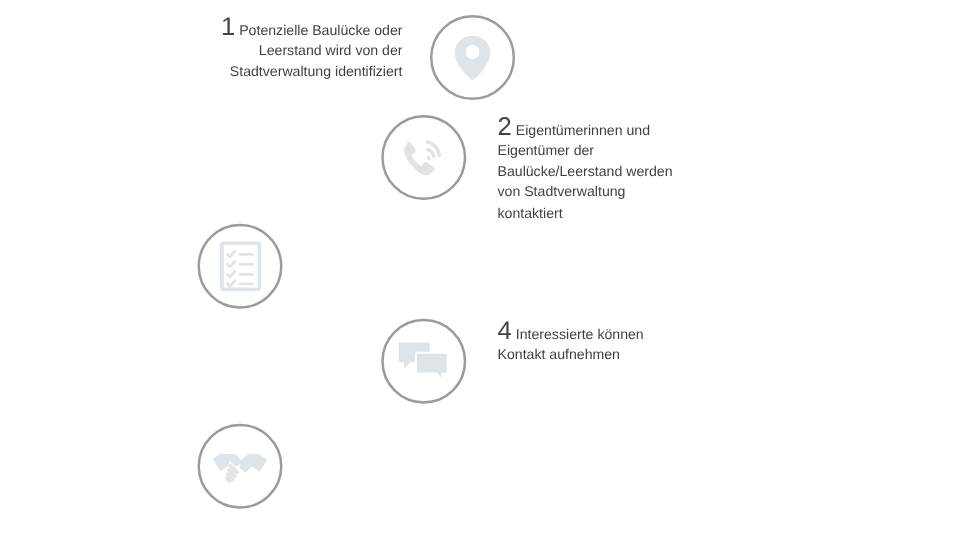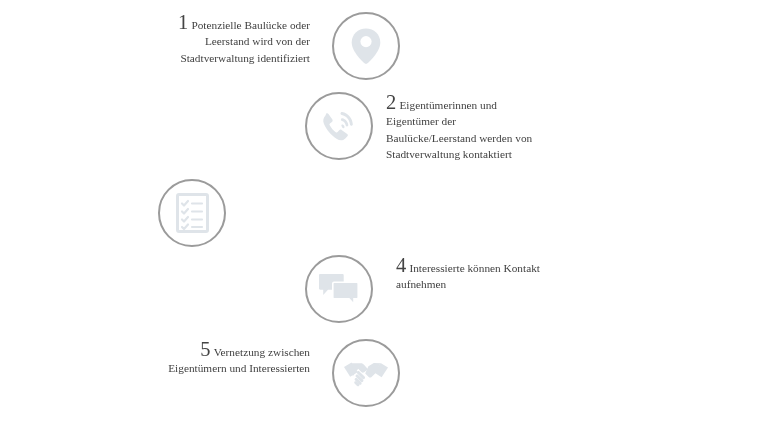--- a/index.html
+++ b/index.html
@@ -39,26 +39,27 @@
     align-items: center;
     justify-content: center;
     background: #ffffff;
   }
   .medallion svg {
     display: block;
   }
 
   
   .step-text {
-    font-family: Liberation Serif, serif;
+    font-family: Liberation Sans, sans-serif;
     font-size: 11.3px;
     line-height: 16.4px;
     color: #3f3f3f;
     width: 152px;
     flex: 0 0 auto;
+    margin-left: 12px;
   }
   .step-text .num {
     font-size: 20.5px;
     line-height: 16.4px;
     font-weight: 300;
     color: #444444;
     letter-spacing: 0.2px;
     vertical-align: baseline;
     padding-right: 3px;
   }
@@ -76,21 +77,21 @@
     text-align: left;
     padding-left: 13px;
   }
   .step.right-text { flex-direction: row; }
   .step.left-text  { flex-direction: row; }
 
   
   #step-1 { left: 158px; top: 12px;  }
   #step-2 { left: 305px; top: 92px; justify-content: flex-end;  }
   #step-3 { left: 158px; top: 179px; }
-  #step-4 { left: 305px; top: 255px; gap: 10px; }
+  #step-4 { left: 305px; top: 255px; }
   #step-5 { left: 158px; top: 339px; }
 
   
   .step.left-text  .step-text { padding-top: 2px; }
   .step.right-text .step-text { padding-top: 2px; }
 </style>
 </head>
 <body>
 
 <div id="infographic">
@@ -157,23 +158,20 @@
           </g>
         </svg>
       </span>
     </div>
     <div class="step-text">
       <span class="num">4</span><span class="body">Interessierte können Kontakt aufnehmen</span>
     </div>
   </div>
 
   <div class="step left-text" id="step-5">
-    <div class="step-text">
-      <span class="num">5</span><span class="body">Vernetzung zwischen Eigentümern und Interessierten</span>
-    </div>
     <div class="medallion">
       <span>
         <svg width="46" height="30" viewBox="0 0 46 30">
           <g fill="#dfe4e9">
 
             <path d="M1.0 9.0 L8.5 4.6 L14.6 14.2 L7.2 18.8 Z"></path>
 
             <path d="M45.0 9.5 L37.6 5.0 L31.2 14.6 L38.6 19.2 Z"></path>
 
             <path d="M8.8 5.2 L18.0 5.2 C19.3 5.2 20.3 5.8 21.0 6.7 L25.0 11.2 L21.2 14.3 C20.3 15.0 19.1 14.9 18.4 14.1 L15.2 10.7 L9.8 18.2 Z"></path>

